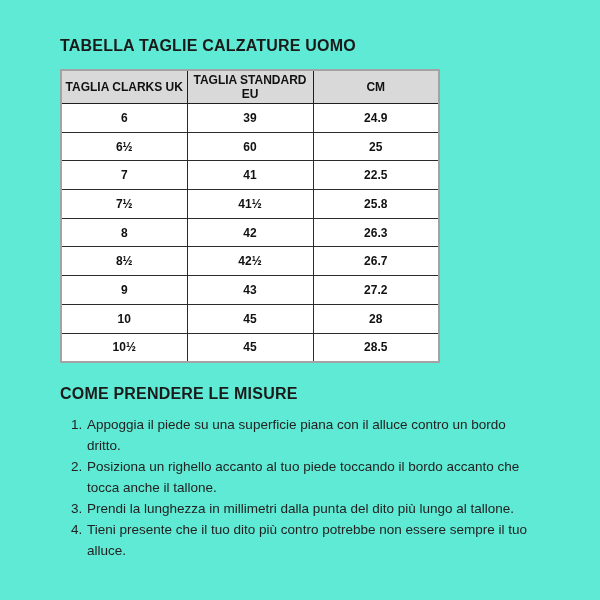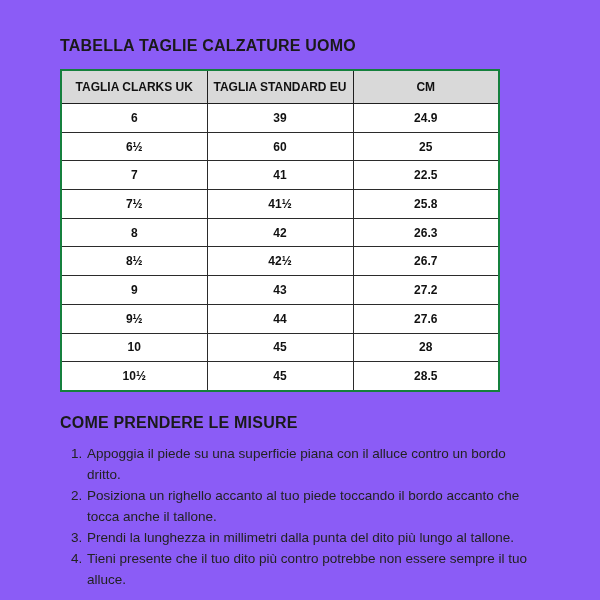--- a/index.html
+++ b/index.html
@@ -6,42 +6,42 @@
     margin: 0;
     padding: 0;
     background: #ffffff;
     font-family: "Liberation Sans", "DejaVu Sans", sans-serif;
     color: #1a1a1a;
   }
   .page {
     position: relative;
     width: 600px;
     height: 600px;
-    background: #8b5cf6;
+    background: #5eead4;
     overflow: hidden;
   }
   .content {
     position: absolute;
     left: 60px;
     top: 36px;
     width: 480px;
   }
   h1.section-title {
     font-size: 16px;
     font-weight: bold;
     letter-spacing: 0.2px;
     color: #1a1a1a;
     margin: 0 0 13px 0;
     line-height: 20px;
   }
   table.size-table {
     border-collapse: collapse;
-    width: 440px;
+    width: 380px;
     table-layout: fixed;
-    border: 2px solid #15803d;
+    border: 2px solid #a3a3a3;
   }
   table.size-table th {
     background: #d9d9d9;
     border: 1.5px solid #1f1f1f;
     font-size: 12px;
     font-weight: bold;
     text-align: center;
     height: 32px;
     padding: 0;
     color: #111111;
@@ -122,25 +122,20 @@
             <td>8½</td>
             <td>42½</td>
             <td>26.7</td>
           </tr>
           <tr>
             <td>9</td>
             <td>43</td>
             <td>27.2</td>
           </tr>
           <tr>
-            <td>9½</td>
-            <td>44</td>
-            <td>27.6</td>
-          </tr>
-          <tr>
             <td>10</td>
             <td>45</td>
             <td>28</td>
           </tr>
           <tr>
             <td>10½</td>
             <td>45</td>
             <td>28.5</td>
           </tr>
         </tbody>

